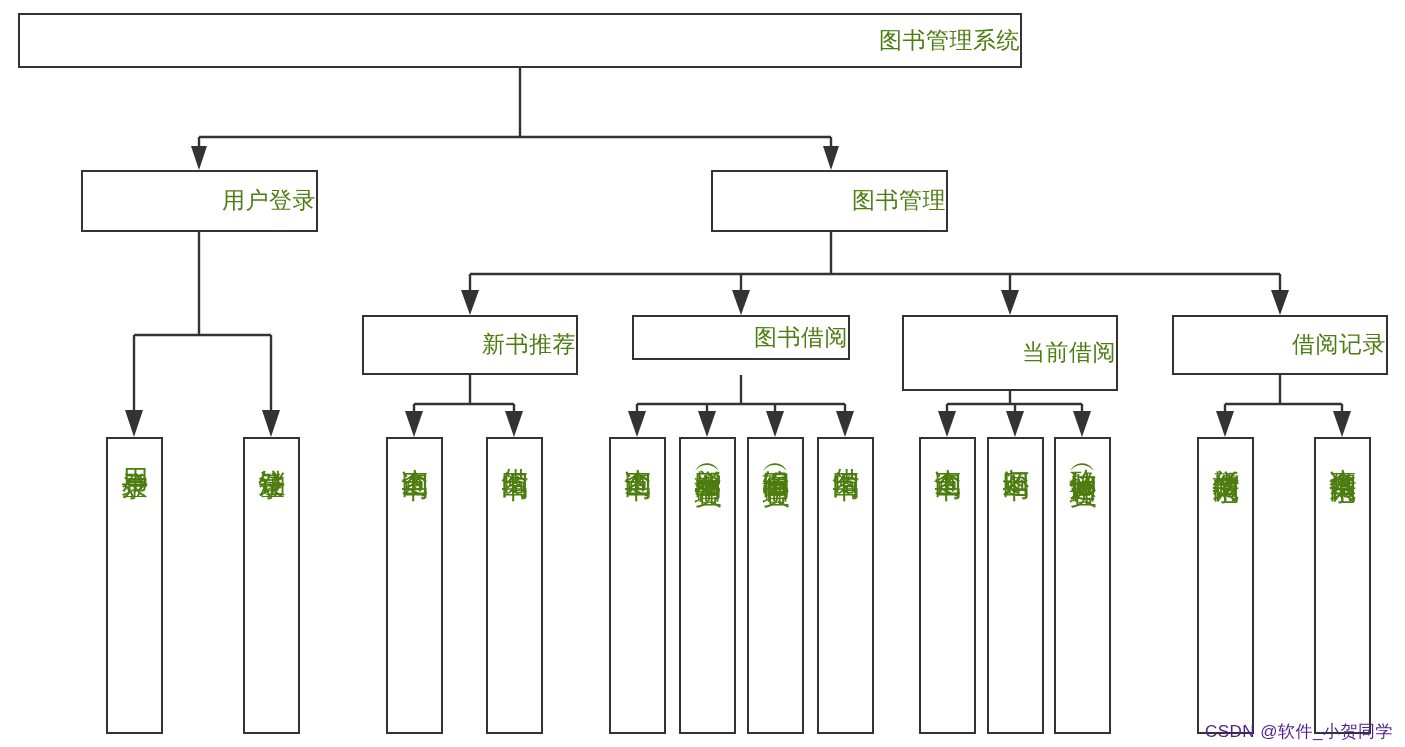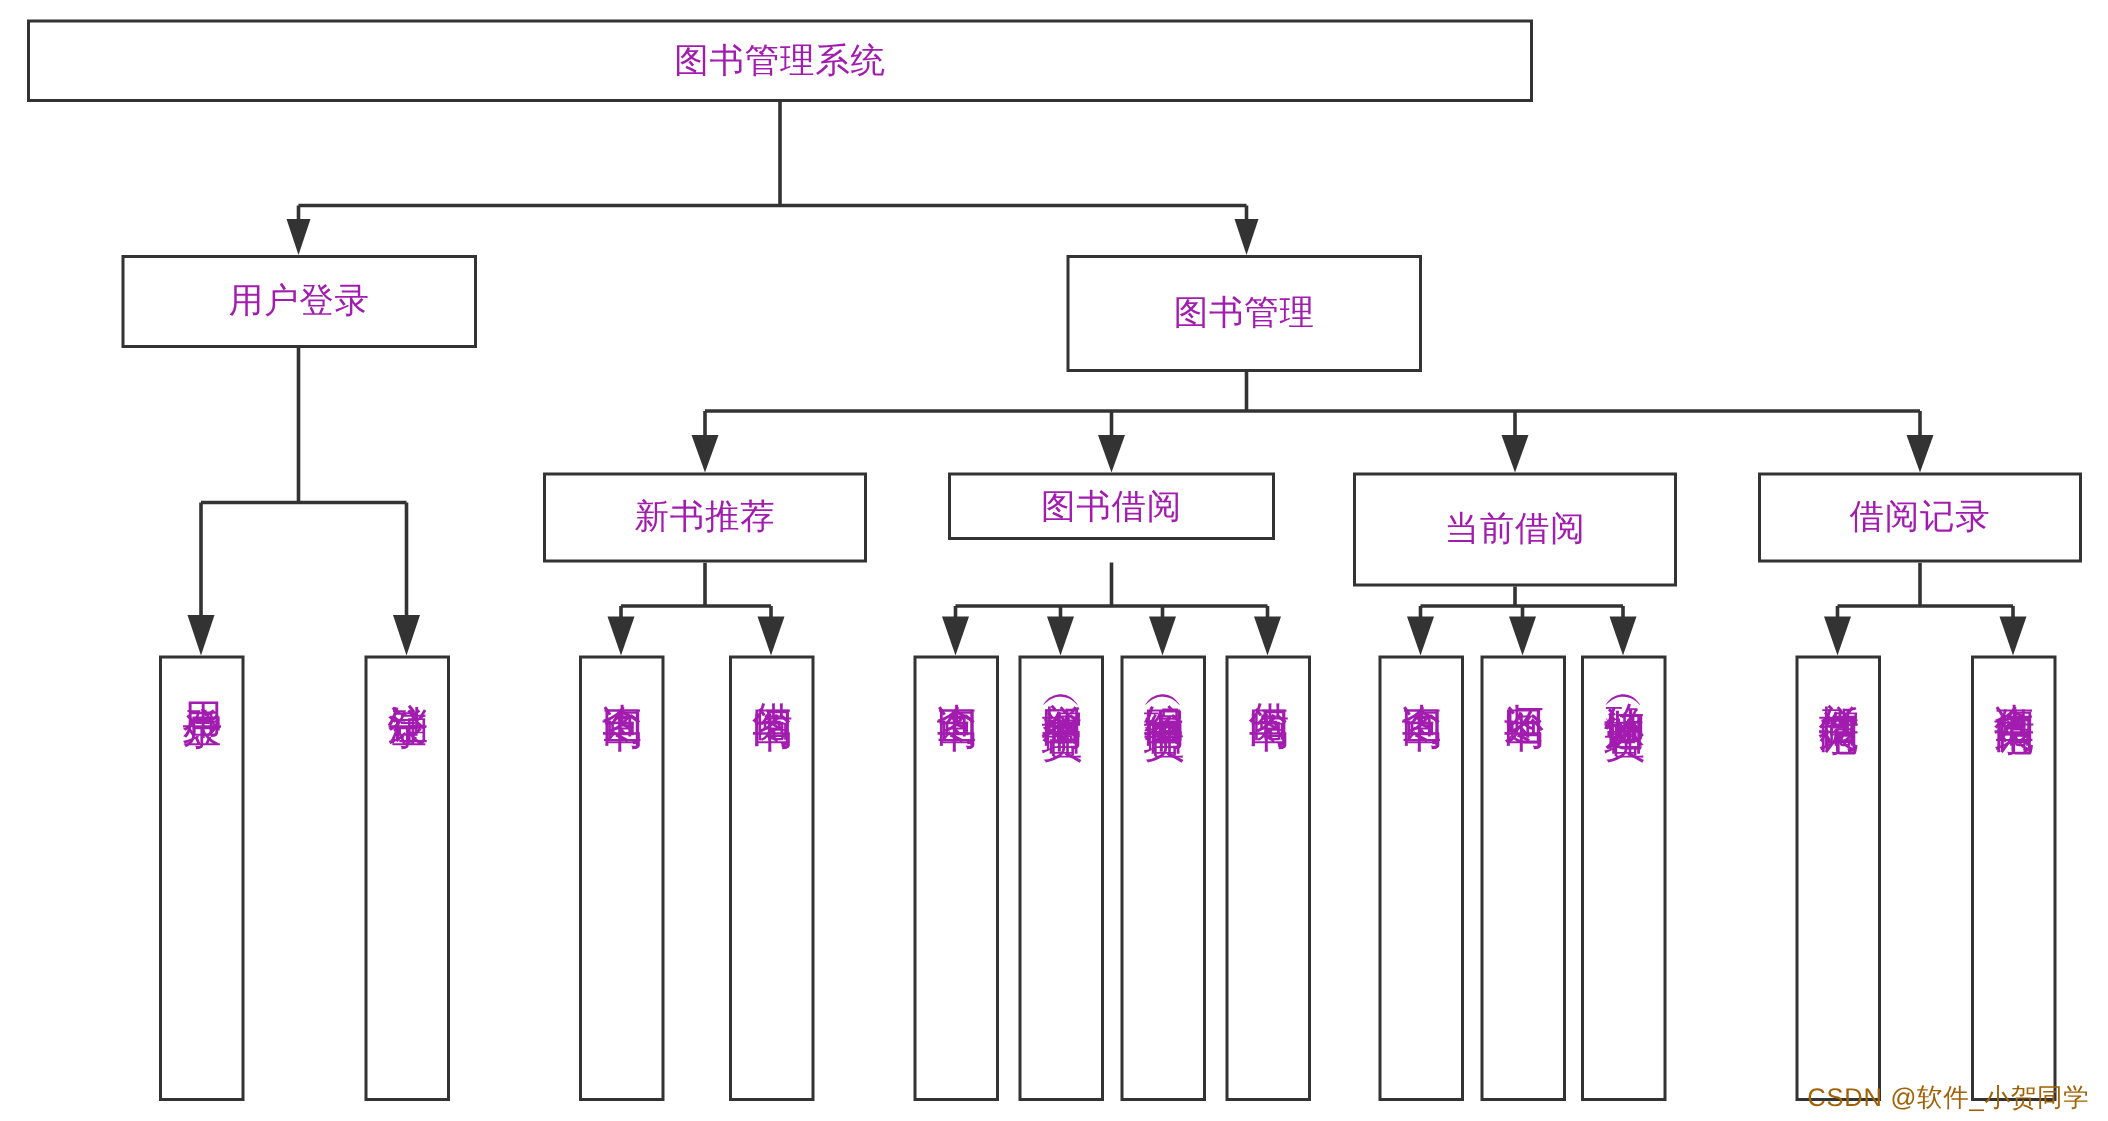--- a/index.html
+++ b/index.html
@@ -16,22 +16,22 @@
     left:0;top:0;
     width:1405px;height:747px;
   }
   .node{
     position:absolute;
     box-sizing:border-box;
     background:#ffffff;
     border:2px solid #333333;
     display:flex;
     align-items:center;
-    justify-content:center;
-    color:#a21caf;
+    justify-content:flex-end;
+    color:#4d7c0f;
   }
   .node .label{
     display:block;
     text-align:center;
     line-height:1.18;
     letter-spacing:0.5px;
   }
   
   .node.h .label{
     font-size:23px;
@@ -61,21 +61,21 @@
     stroke:#333333;
     stroke-width:2.4;
     fill:none;
   }
   svg#links polygon{ fill:#333333; }
   .watermark{
     position:absolute;
     right:12px;
     bottom:4px;
     font-size:17px;
-    color:#a16207;
+    color:#4c1d95;
     letter-spacing:0.5px;
     white-space:nowrap;
     user-select:none;
   }
 </style>
 </head>
 <body>
 
 <div id="diagram">
 
@@ -143,21 +143,21 @@
     <polygon points="1342,437 1333,411 1351,411"></polygon>
   </svg>
 
   <div class="node h" style="left:18px;top:13px;width:1004px;height:55px;">
     <span class="label">图书管理系统</span>
   </div>
 
   <div class="node h" style="left:81px;top:170px;width:237px;height:62px;">
     <span class="label">用户登录</span>
   </div>
-  <div class="node h" style="left:711px;top:170px;width:237px;height:78px;">
+  <div class="node h" style="left:711px;top:170px;width:237px;height:62px;">
     <span class="label">图书管理</span>
   </div>
 
   <div class="node h" style="left:362px;top:315px;width:216px;height:60px;">
     <span class="label">新书推荐</span>
   </div>
   <div class="node h" style="left:632px;top:315px;width:218px;height:45px;">
     <span class="label">图书借阅</span>
   </div>
   <div class="node h" style="left:902px;top:315px;width:216px;height:76px;">

